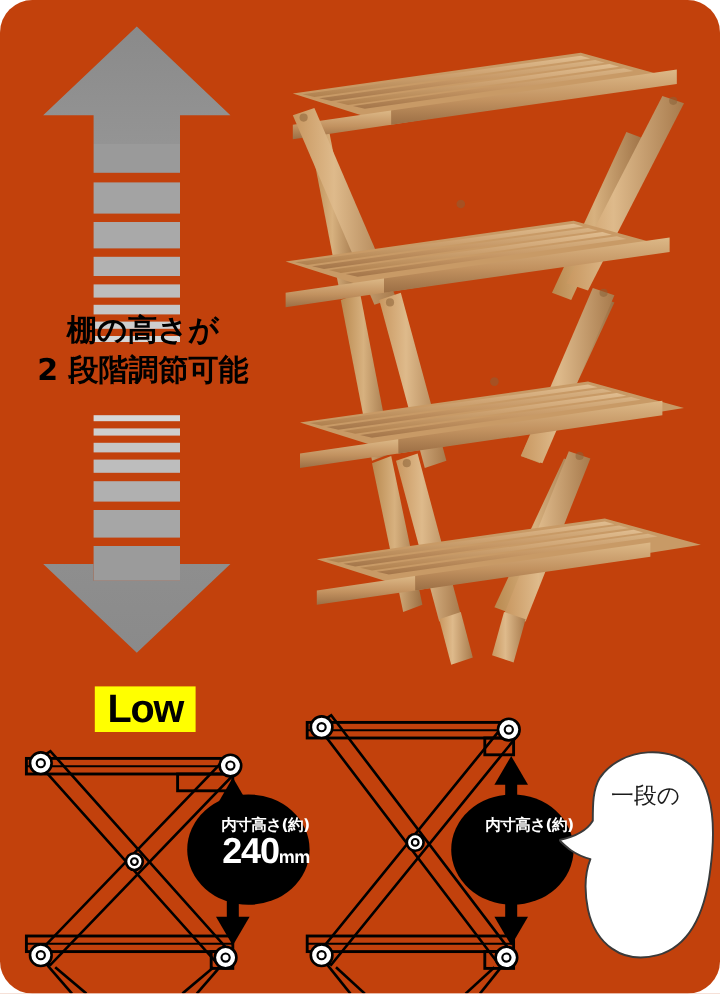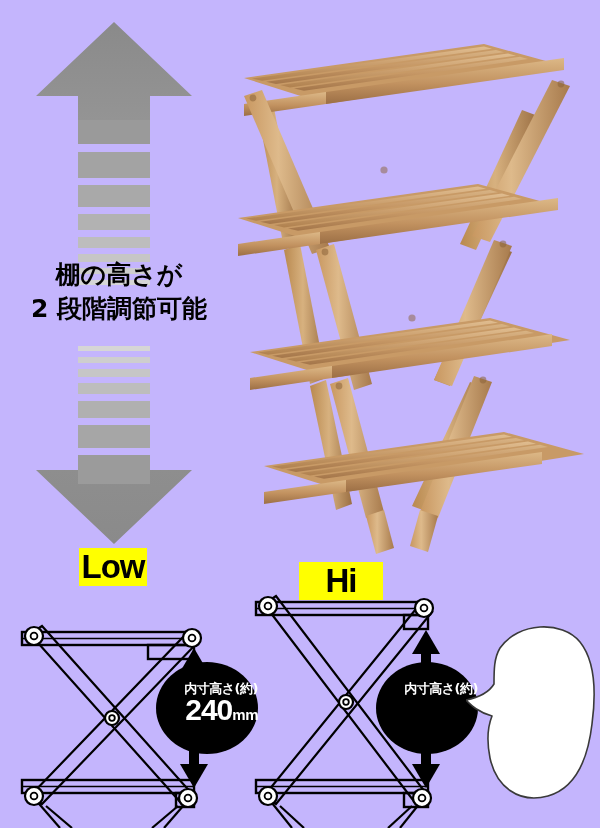--- a/index.html
+++ b/index.html
@@ -7,22 +7,23 @@
     padding: 0;
     background: #ffffff;
   }
   body {
     font-family: "Liberation Sans", "DejaVu Sans", sans-serif;
   }
   #page {
     position: relative;
     width: 600px;
     height: 828px;
-    background: #c4b5fd;
+    background: #c2410c;
     overflow: hidden;
+    border-radius: 27px;
   }
 
   
   #arrow-graphic {
     position: absolute;
     left: 34px;
     top: 18px;
     width: 160px;
     height: 530px;
   }
@@ -58,21 +59,21 @@
     position: absolute;
     background: #ffff00;
     color: #000000;
     font-family: "Liberation Sans", "DejaVu Sans", sans-serif;
     font-weight: 700;
     font-size: 33px;
     line-height: 38px;
     text-align: center;
     letter-spacing: -1px;
   }
-  #label-low { left: 79px; top: 548px; width: 68px; height: 38px; }
+  #label-low { left: 79px; top: 572px; width: 84px; height: 38px; }
   #label-hi  { left: 299px; top: 562px; width: 84px; height: 38px; }
 
   
   #diagram-low {
     position: absolute;
     left: 8px;
     top: 600px;
     width: 220px;
     height: 228px;
   }
@@ -293,21 +294,20 @@
     </g>
 
     <g>
       <polygon points="144,498 162,492 172,530 154,536" fill="url(#legG)"></polygon>
       <polygon points="198,492 216,498 206,534 188,528" fill="url(#legG)"></polygon>
     </g>
   </svg>
 
   <div class="hl-label" id="label-low">Low</div>
 
-  <div class="hl-label" id="label-hi">Hi</div>
 
   <svg id="diagram-low" viewBox="0 0 220 228">
     <g fill="none" stroke="#000000" stroke-width="2.4" stroke-linejoin="miter">
 
       <rect x="14" y="32" width="172" height="13"></rect>
       <line x1="14" y1="38.5" x2="186" y2="38.5" stroke-width="1.6"></line>
 
       <rect x="140" y="45" width="46" height="14"></rect>
 
       <rect x="14" y="180" width="172" height="13"></rect>
@@ -407,15 +407,16 @@
              C 52 14, 96 12, 114 34
              C 130 54, 130 86, 126 116
              C 122 150, 110 180, 82 188
              C 52 196, 30 178, 24 150
              C 20 130, 22 118, 26 108
              C 12 104, 6 98, 0 92
              C 10 90, 22 86, 28 76
              C 28 62, 28 50, 34 40 Z" fill="#ffffff" stroke="#3a3a3a" stroke-width="1.6" stroke-linejoin="round"></path>
   </svg>
   <div id="speech-bubble-text">
+    <span class="ln">一段の</span>
   </div>
 
 </div>
 
 </body></html>

